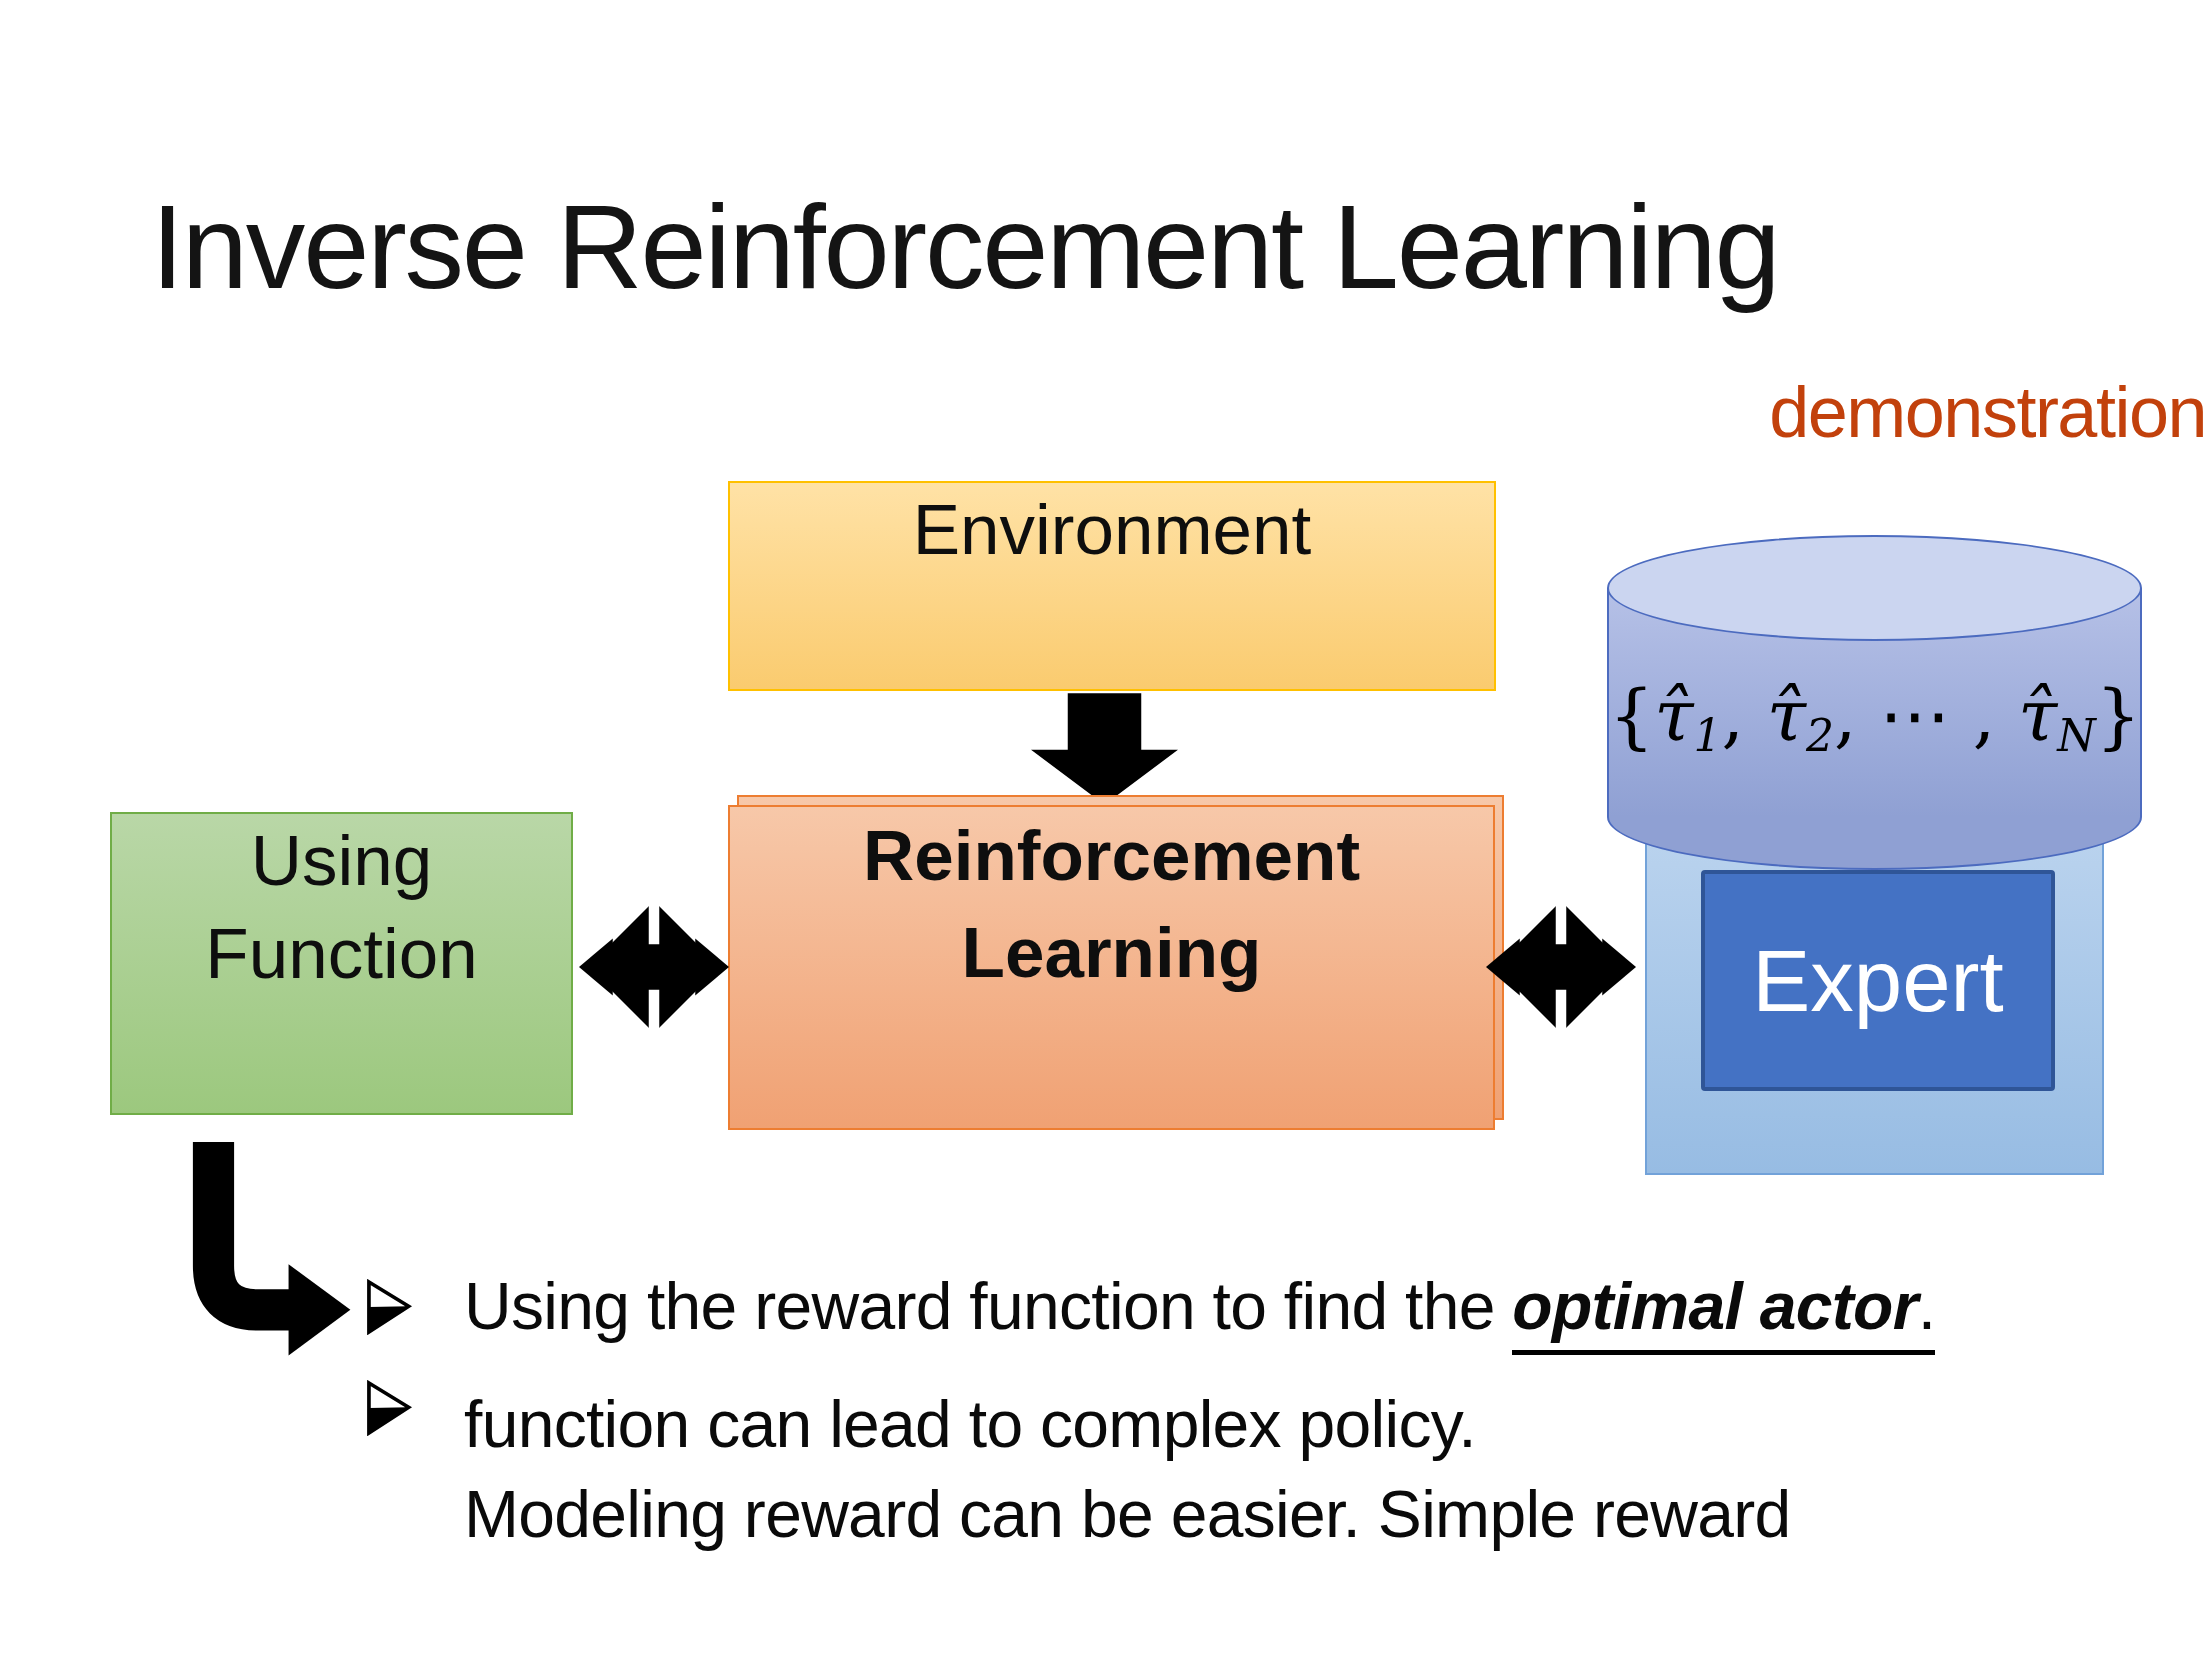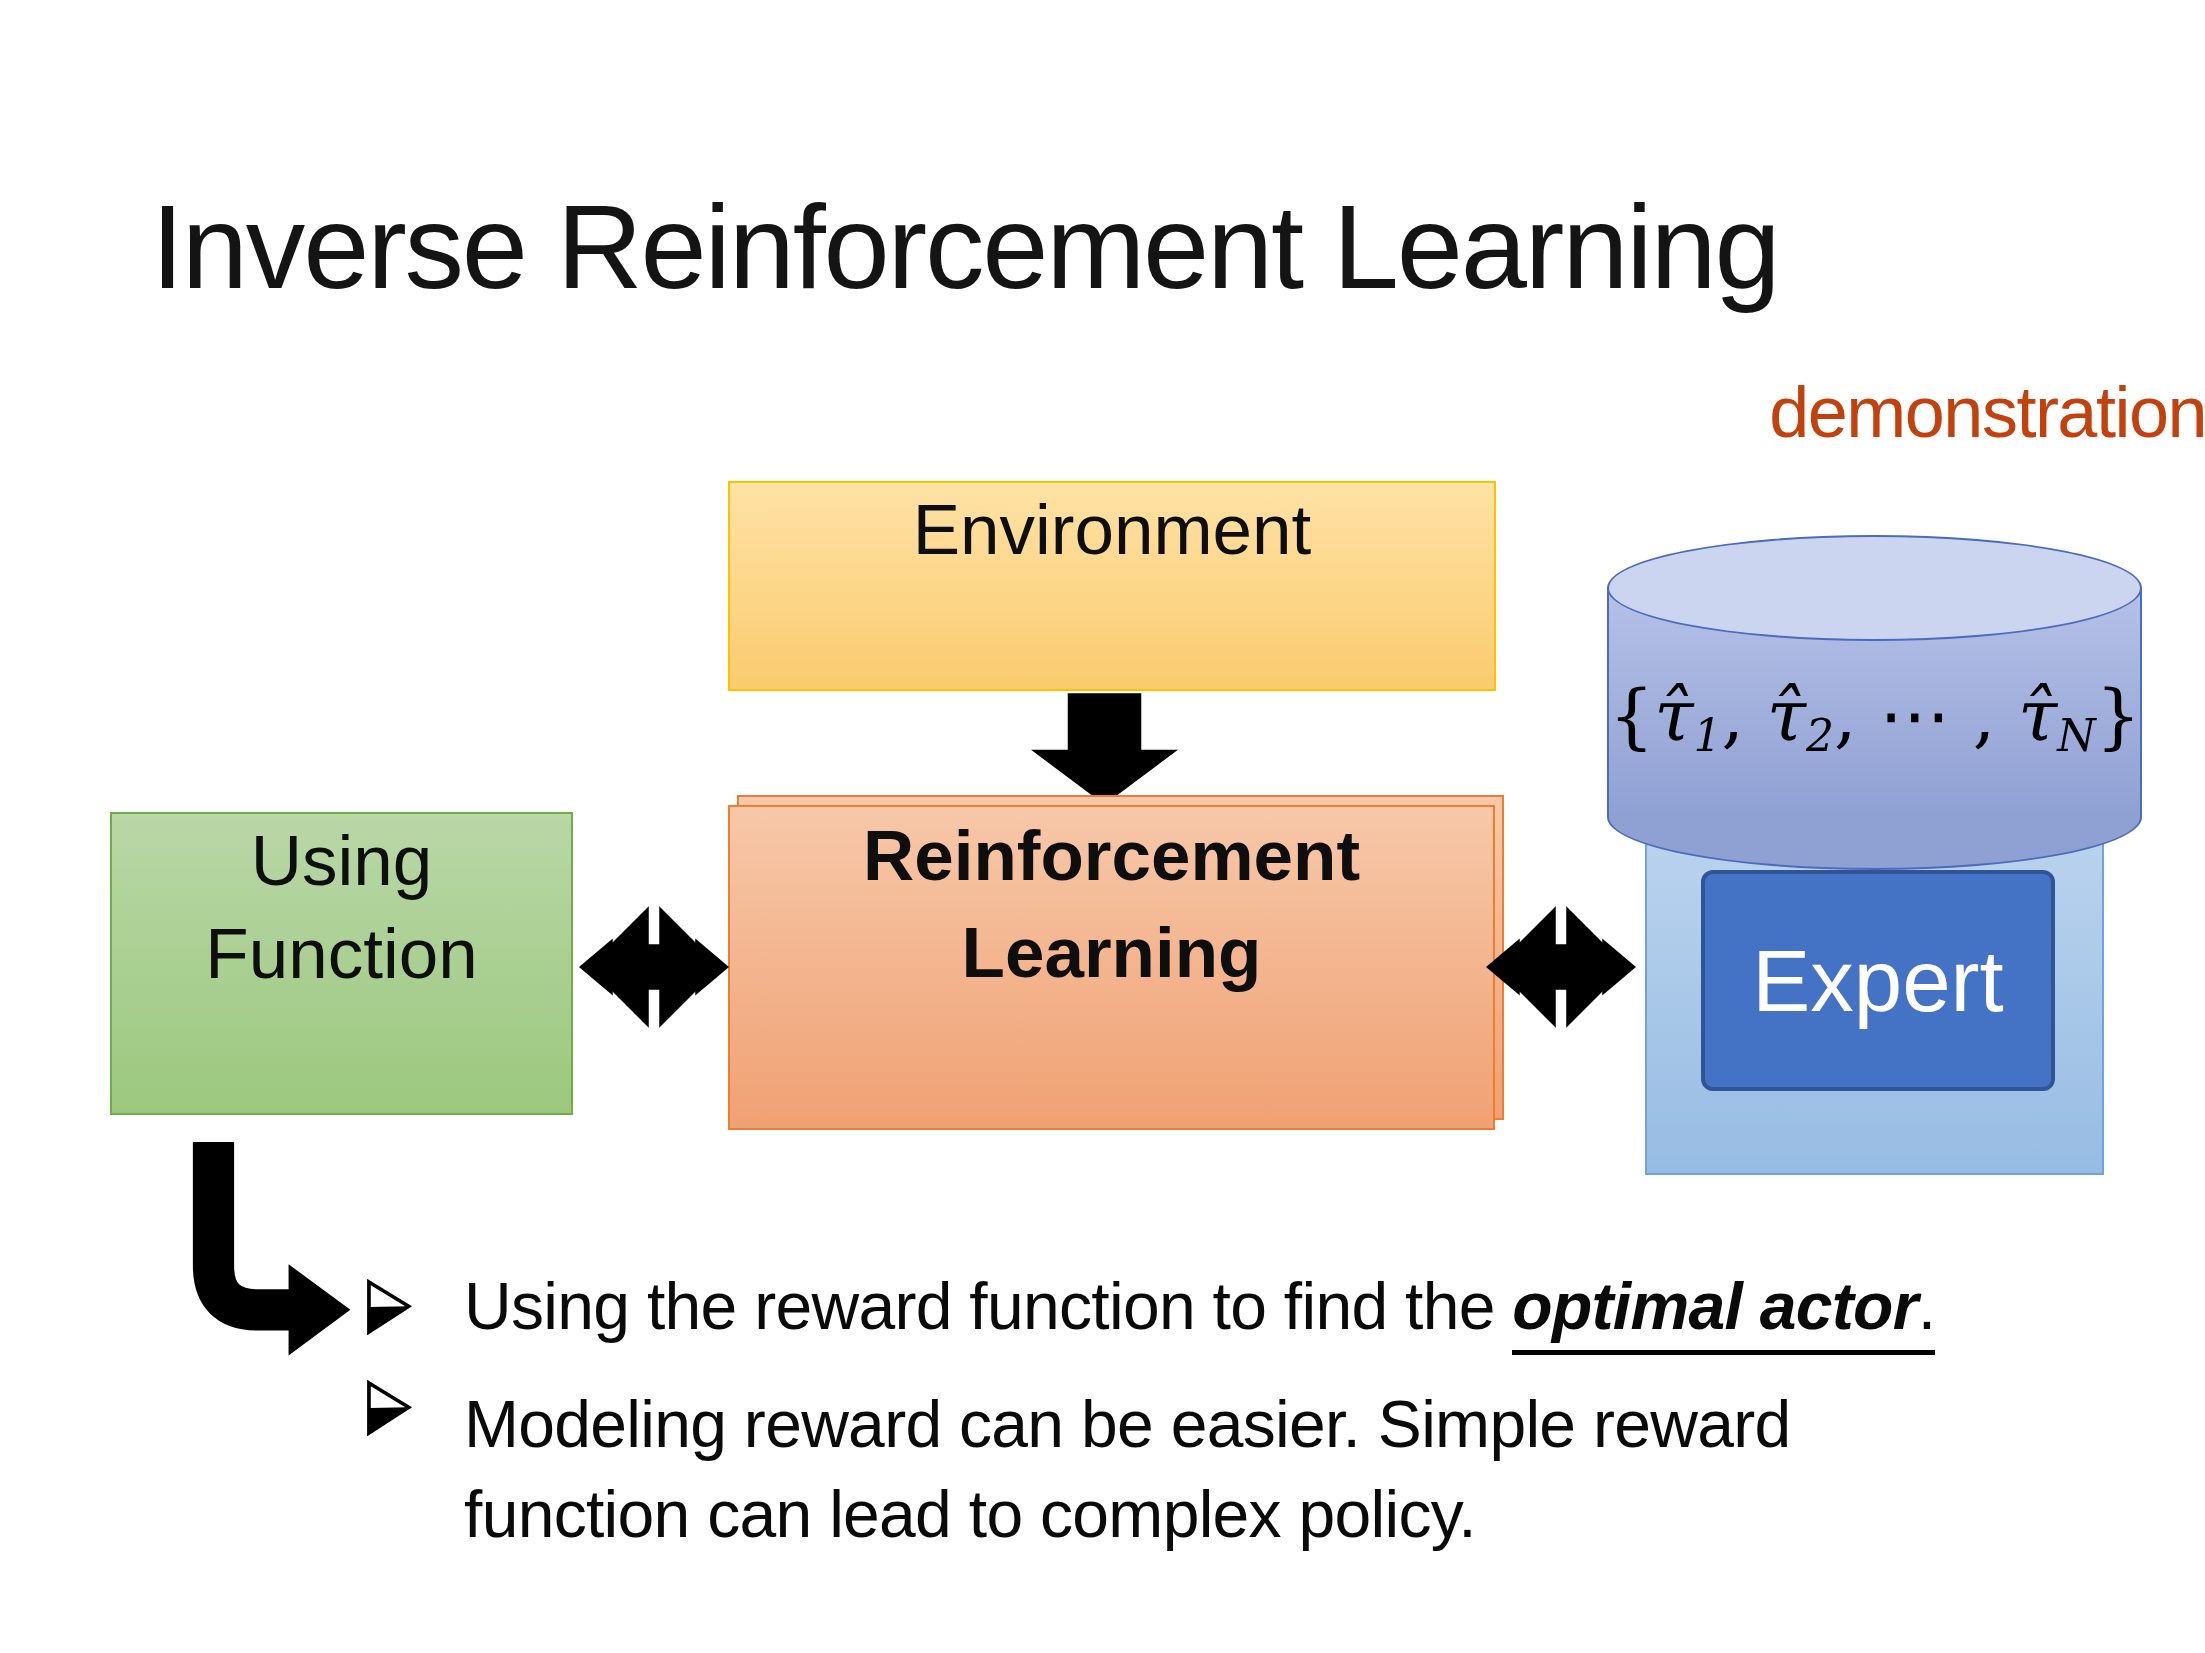--- a/index.html
+++ b/index.html
@@ -64,21 +64,21 @@
     background:var(--cyl_top);border:2.2px solid var(--cyl_border);
   }
   .cyl-formula{
     left:1605px;top:660px;width:540px;text-align:center;z-index:4;
     font-family:"DejaVu Serif",serif;font-size:71px;color:#000;white-space:nowrap;margin-top:14px;
   }
   .cyl-formula i{font-style:italic;}
   .cyl-formula sub{font-size:0.62em;vertical-align:-0.25em;font-style:italic;}
 
   .expert-box{
-    left:1701px;top:870px;width:354px;height:221px;border-radius:12px;
+    left:1701px;top:870px;width:354px;height:221px;border-radius:4px;
     background:var(--blue);border:4.4px solid var(--blue_dark);
     display:flex;align-items:center;justify-content:center;
     color:#fff;font-size:87px;z-index:3;text-align:right;
   }
 
   .bullet-text{
     font-size:66px;letter-spacing:-0.7px;white-space:nowrap;color:#0a0a0a;line-height:90px;margin-left:32px;
   }
   .bullet-1{left:432px;top:1261px;}
   .bullet-2{left:432px;top:1379px;}
@@ -161,18 +161,18 @@
   <div class="abs bullet-text bullet-1">
     <span>Using the reward function to find the </span><span class="uline"><span class="emph">optimal actor</span><span>.</span></span>
   </div>
 
   <svg class="abs" style="left:366px;top:1380px;" width="47" height="56" viewBox="0 0 64 76">
     <path d="M4,4 L58,37 L4,72 Z" fill="#fff" stroke="var(--ink)" stroke-width="5"></path>
     <path d="M4,38 L58,37 L4,72 Z" fill="var(--ink)"></path>
   </svg>
 
   <div class="abs bullet-text bullet-2">
+    <div>function can lead to complex policy.</div>
     <div>Modeling reward can be easier. Simple reward</div>
-    <div>function can lead to complex policy.</div>
   </div>
 
 </div>
 
 
 </body></html>

